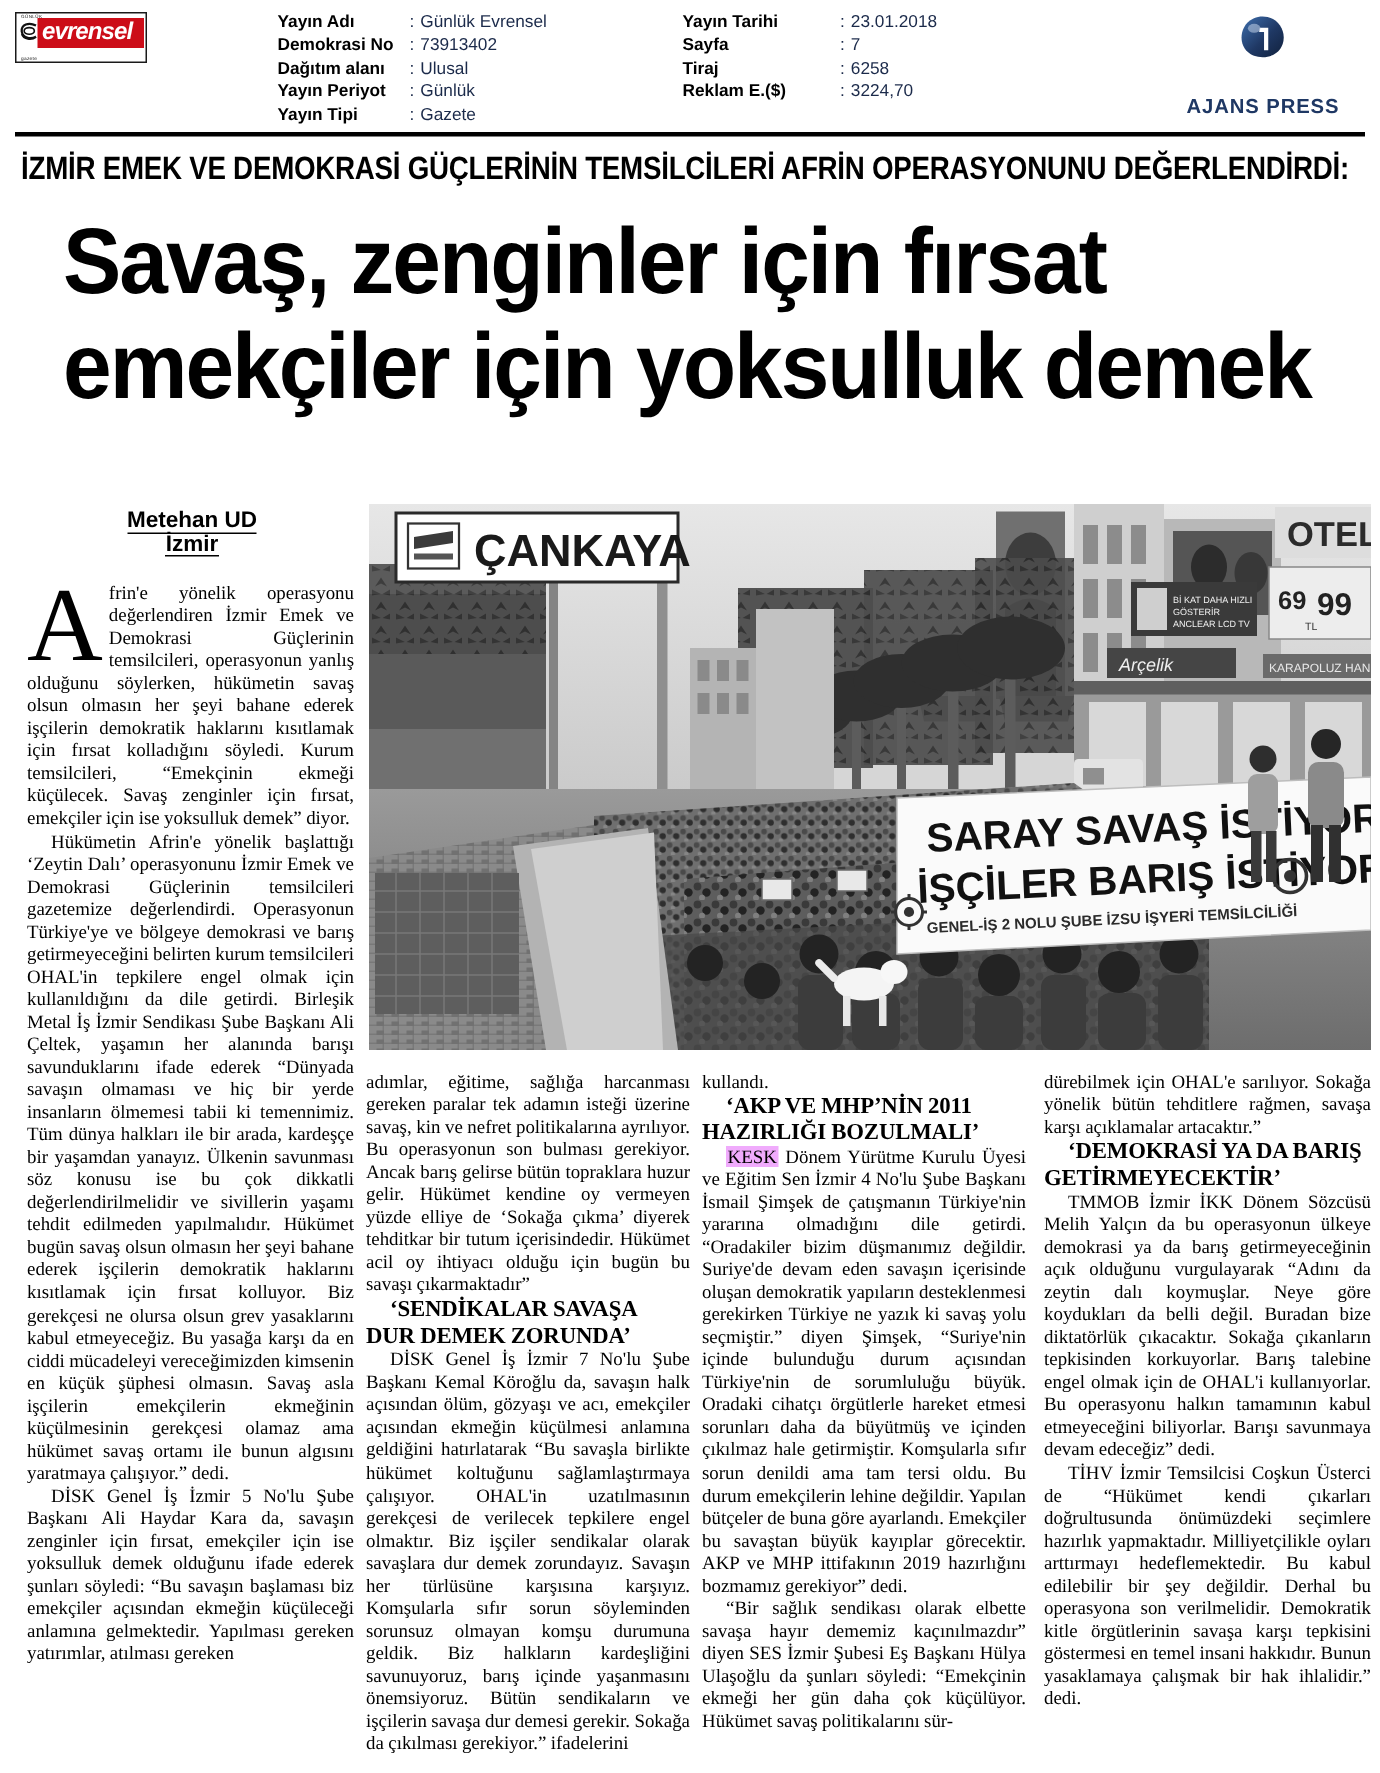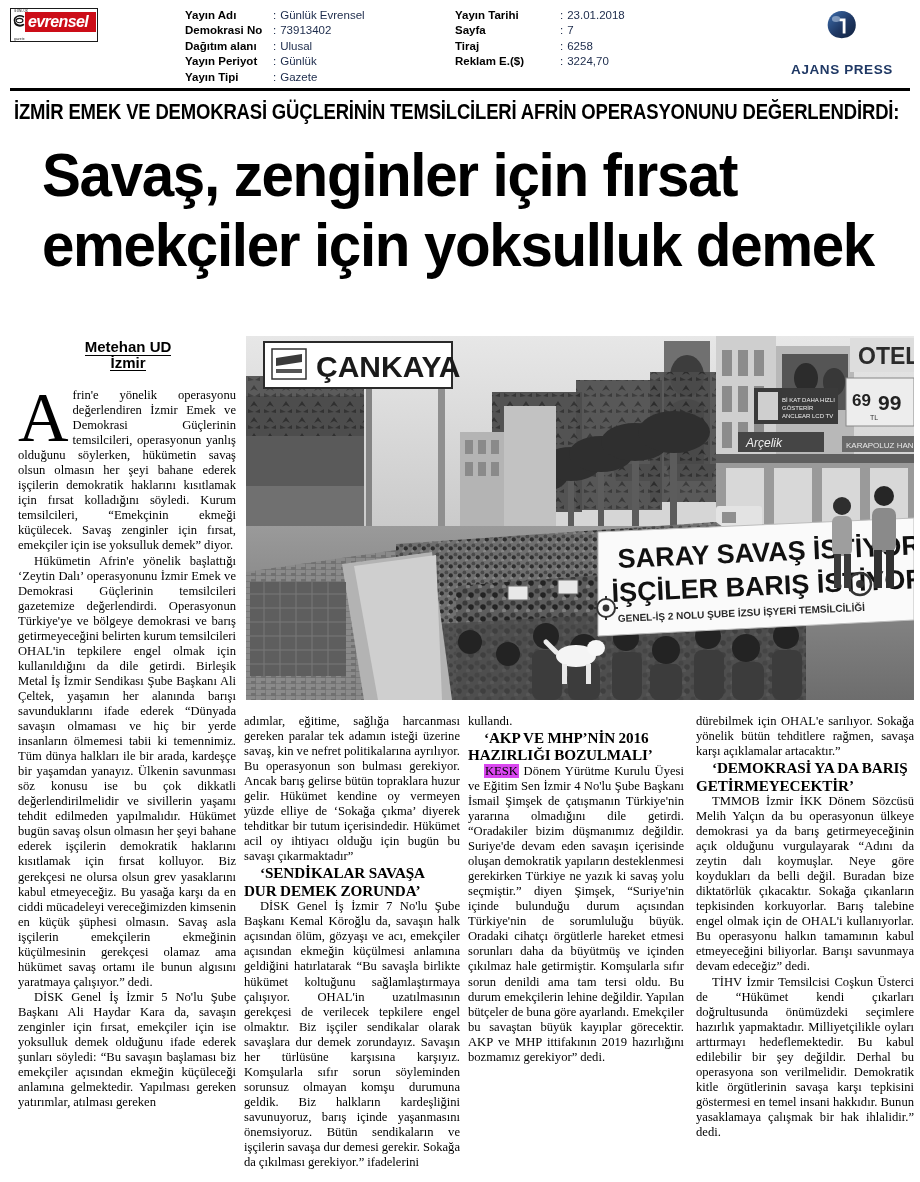--- a/index.html
+++ b/index.html
@@ -212,21 +212,21 @@
     font-weight: bold;
     font-size: 15.2px;
     line-height: 17.4px;
     letter-spacing: -0.1px;
     margin: 2px 0 0 0;
     text-indent: 0;
     text-align: left;
   }
 
   .hl-yellow {
-    background: #d946ef;
+    background: #f0abfc;
     padding: 0 1px;
   }
 
   
   #col1 { left: 18px;  top: 388px; width: 218px; }
   #col2 { left: 244px; top: 714px; width: 216px; }
   #col3 { left: 468px; top: 714px; width: 216px; }
   #col4 { left: 696px; top: 714px; width: 218px; }
 
   
@@ -594,22 +594,23 @@
 </div>
 
 <div class="col" id="col2">
   <p class="noindent">adımlar, eğitime, sağlığa harcanması gereken paralar tek adamın isteği üzerine savaş, kin ve nefret politikalarına ayrılıyor. Bu operasyonun son bulması gerekiyor. Ancak barış gelirse bütün topraklara huzur gelir. Hükümet kendine oy vermeyen yüzde elliye de ‘Sokağa çıkma’ diyerek tehditkar bir tutum içerisindedir. Hükümet acil oy ihtiyacı olduğu için bugün bu savaşı çıkarmaktadır”</p>
   <p class="subhead">‘SENDİKALAR SAVAŞA DUR DEMEK ZORUNDA’</p>
   <p>DİSK Genel İş İzmir 7 No'lu Şube Başkanı Kemal Köroğlu da, savaşın halk açısından ölüm, gözyaşı ve acı, emekçiler açısından ekmeğin küçülmesi anlamına geldiğini hatırlatarak “Bu savaşla birlikte hükümet koltuğunu sağlamlaştırmaya çalışıyor. OHAL'in uzatılmasının gerekçesi de verilecek tepkilere engel olmaktır. Biz işçiler sendikalar olarak savaşlara dur demek zorundayız. Savaşın her türlüsüne karşısına karşıyız. Komşularla sıfır sorun söyleminden sorunsuz olmayan komşu durumuna geldik. Biz halkların kardeşliğini savunuyoruz, barış içinde yaşanmasını önemsiyoruz. Bütün sendikaların ve işçilerin savaşa dur demesi gerekir. Sokağa da çıkılması gerekiyor.” ifadelerini</p>
 </div>
 
 <div class="col" id="col3">
   <p class="noindent">kullandı.</p>
-  <p class="subhead">‘AKP VE MHP’NİN 2016 HAZIRLIĞI BOZULMALI’</p>
+  <p class="subhead">‘AKP VE MHP’NİN 2011 HAZIRLIĞI BOZULMALI’</p>
   <p><span class="hl-yellow">KESK</span><span> Dönem Yürütme Kurulu Üyesi ve Eğitim Sen İzmir 4 No'lu Şube Başkanı İsmail Şimşek de çatışmanın Türkiye'nin yararına olmadığını dile getirdi. “Oradakiler bizim düşmanımız değildir. Suriye'de devam eden savaşın içerisinde oluşan demokratik yapıların desteklenmesi gerekirken Türkiye ne yazık ki savaş yolu seçmiştir.” diyen Şimşek, “Suriye'nin içinde bulunduğu durum açısından Türkiye'nin de sorumluluğu büyük. Oradaki cihatçı örgütlerle hareket etmesi sorunları daha da büyütmüş ve içinden çıkılmaz hale getirmiştir. Komşularla sıfır sorun denildi ama tam tersi oldu. Bu durum emekçilerin lehine değildir. Yapılan bütçeler de buna göre ayarlandı. Emekçiler bu savaştan büyük kayıplar görecektir. AKP ve MHP ittifakının 2019 hazırlığını bozmamız gerekiyor” dedi.</span></p>
+  <p>“Bir sağlık sendikası olarak elbette savaşa hayır dememiz kaçınılmazdır” diyen SES İzmir Şubesi Eş Başkanı Hülya Ulaşoğlu da şunları söyledi: “Emekçinin  ekmeği her gün daha çok küçülüyor. Hükümet savaş politikalarını sür-</p>
 </div>
 
 <div class="col" id="col4">
   <p class="noindent">dürebilmek için OHAL'e sarılıyor. Sokağa yönelik bütün tehditlere rağmen, savaşa karşı açıklamalar artacaktır.”</p>
   <p class="subhead">‘DEMOKRASİ YA DA BARIŞ GETİRMEYECEKTİR’</p>
   <p>TMMOB İzmir İKK Dönem Sözcüsü Melih Yalçın da bu operasyonun ülkeye demokrasi ya da barış getirmeyeceğinin açık olduğunu vurgulayarak “Adını da zeytin dalı koymuşlar. Neye göre koydukları da belli değil. Buradan bize diktatörlük çıkacaktır. Sokağa çıkanların tepkisinden korkuyorlar. Barış talebine engel olmak için de OHAL'i kullanıyorlar. Bu operasyonu halkın tamamının kabul etmeyeceğini biliyorlar. Barışı savunmaya devam edeceğiz” dedi.</p>
   <p>TİHV İzmir Temsilcisi Coşkun Üsterci de “Hükümet kendi çıkarları doğrultusunda önümüzdeki seçimlere hazırlık yapmaktadır. Milliyetçilikle oyları arttırmayı hedeflemektedir. Bu kabul edilebilir bir şey değildir. Derhal bu operasyona son verilmelidir. Demokratik kitle örgütlerinin savaşa karşı tepkisini göstermesi en temel insani hakkıdır. Bunun yasaklamaya çalışmak bir hak ihlalidir.” dedi.</p>
 </div>
 
 </body></html>

